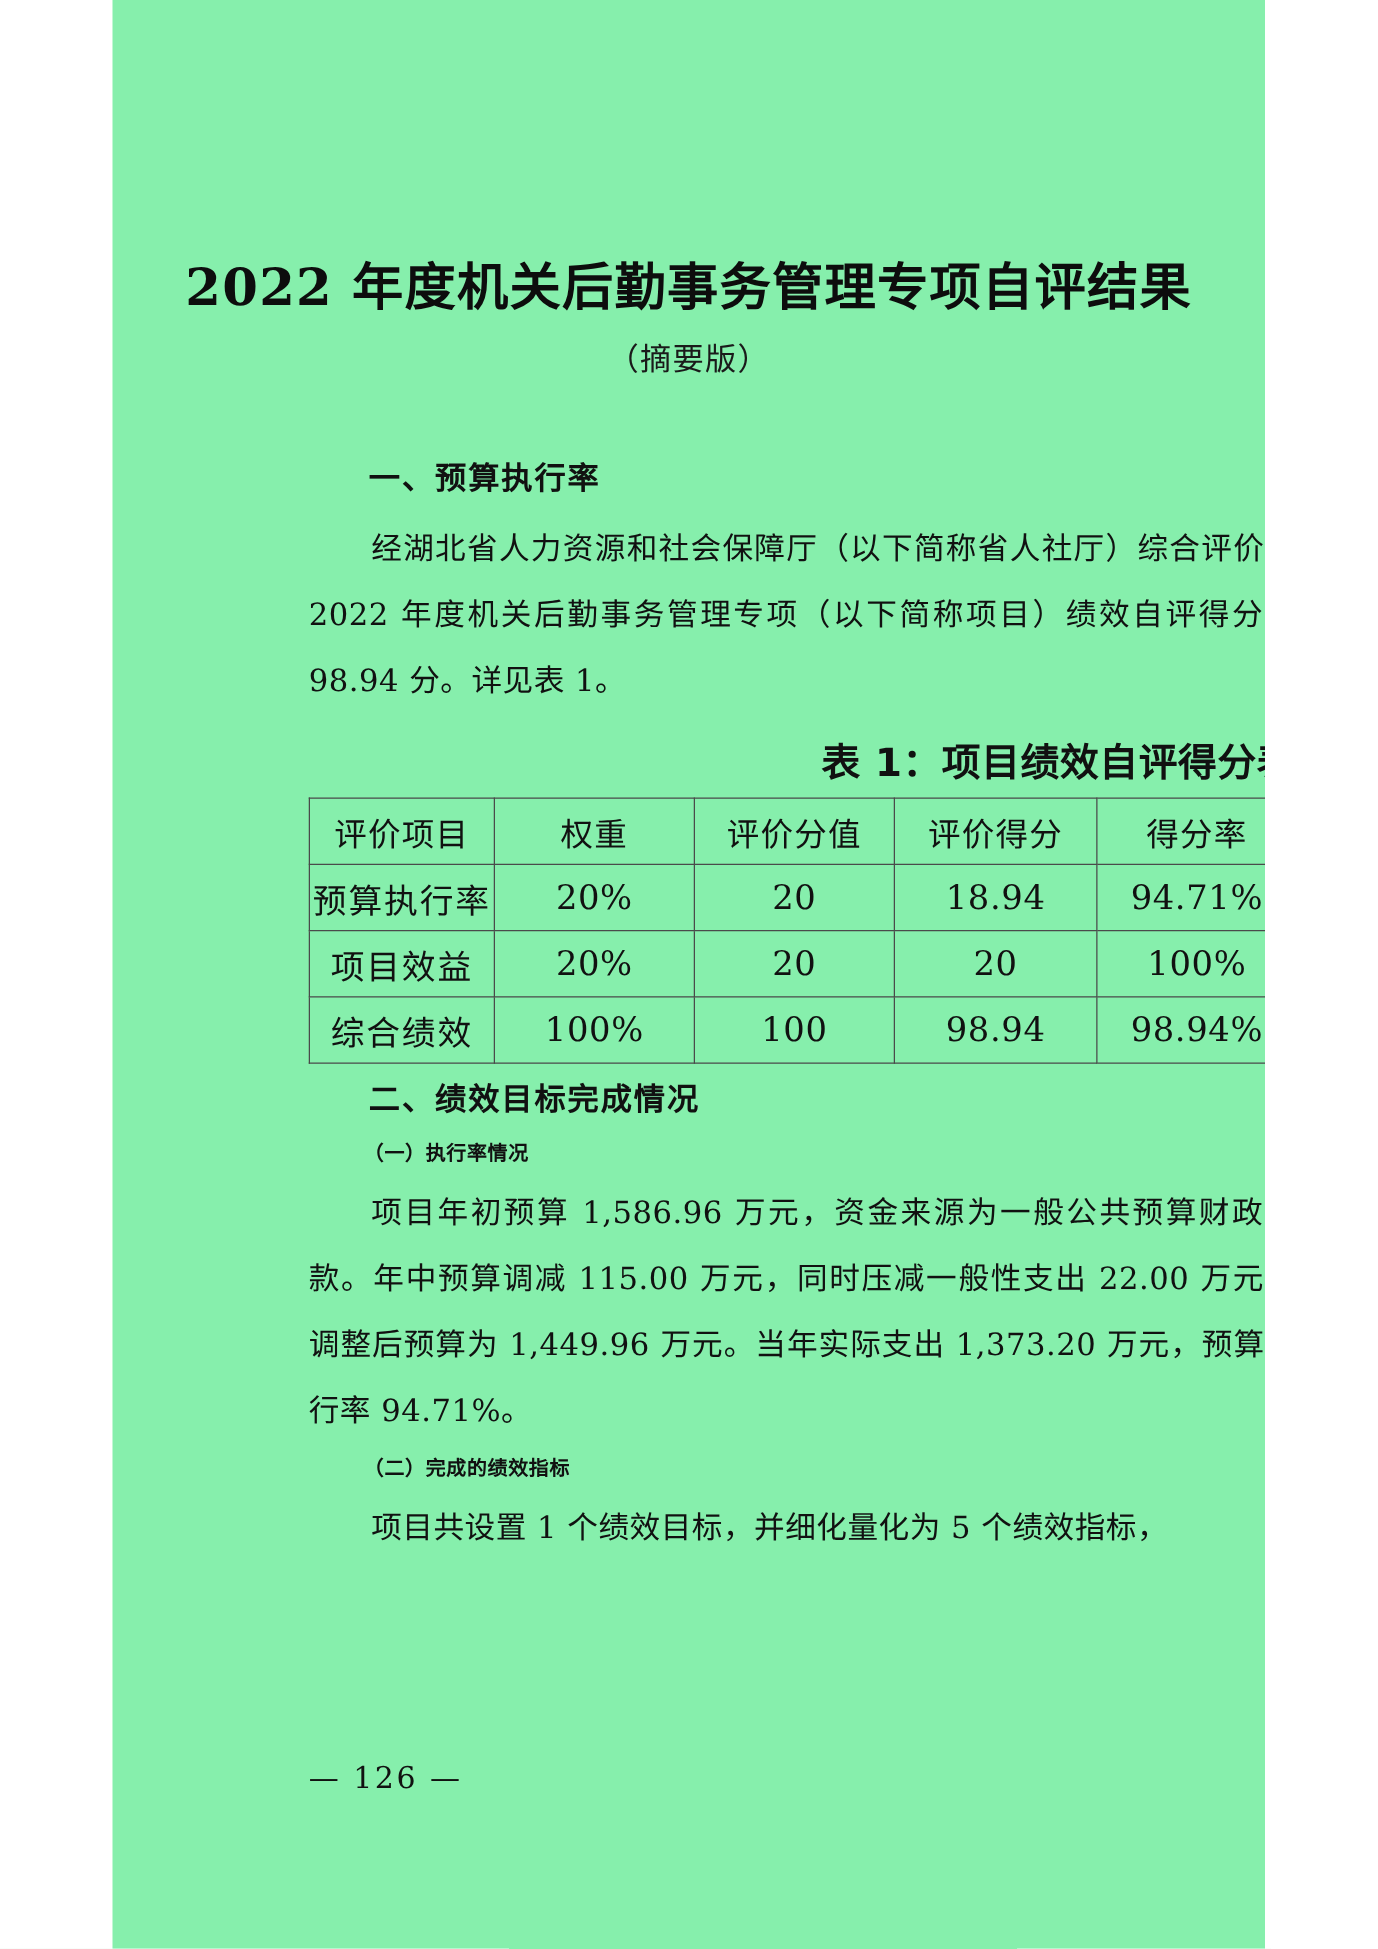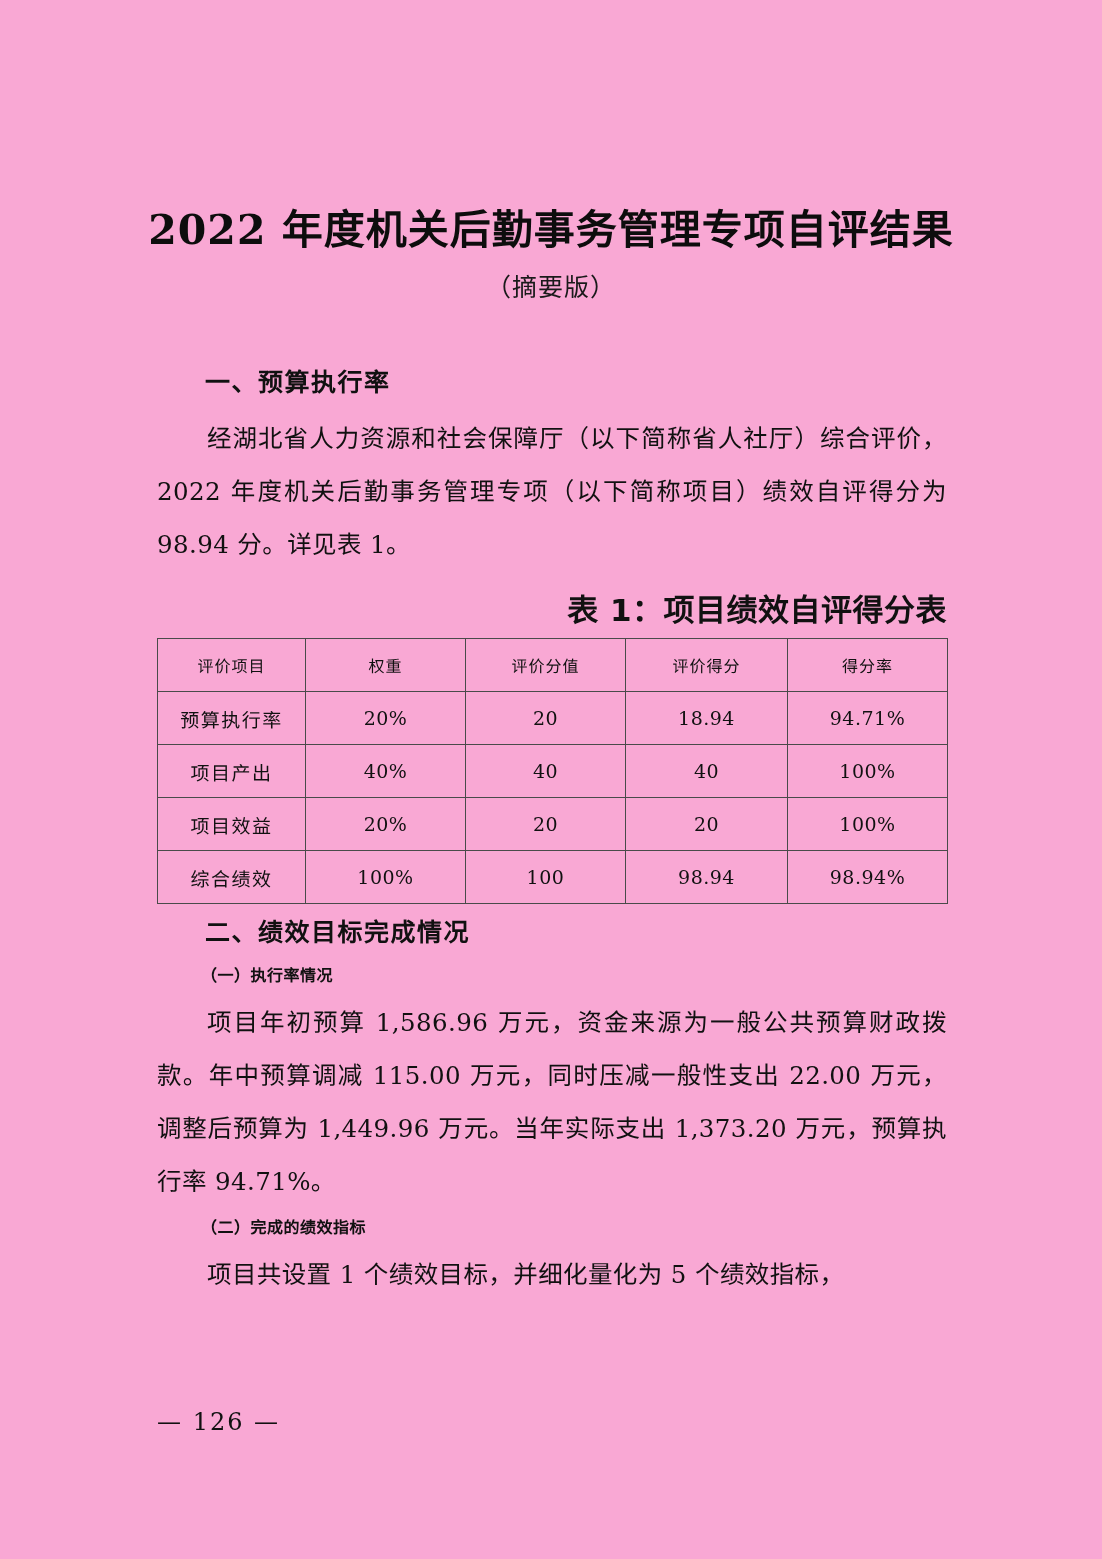--- a/index.html
+++ b/index.html
@@ -2,24 +2,24 @@
 <html lang="zh-CN"><head>
 <meta charset="utf-8">
 <style>
   html, body {
     margin: 0;
     padding: 0;
     background: #ffffff;
   }
   .page {
     position: relative;
-    width: 1102px;
+    width: 922px;
     height: 1559px;
     margin: 0 auto;
-    background: #f9a8d4;
+    background: #86efac;
     color: #111111;
     font-family: "DejaVu Serif", "Liberation Serif", serif;
     overflow: hidden;
   }
 
   
   .doc-title {
     position: absolute;
     left: 0;
     right: 0;
@@ -108,27 +108,27 @@
   table.score-table col.c3 { width: 160px; }
   table.score-table col.c4 { width: 162px; }
   table.score-table col.c5 { width: 160px; }
 
   table.score-table td,
   table.score-table th {
     border: 1px solid #4a4a4a;
     height: 52px;
     text-align: center;
     vertical-align: middle;
-    font-size: 19px;
+    font-size: 27px;
     font-weight: 400;
     letter-spacing: 0.5px;
     padding: 0 2px;
   }
   table.score-table th {
-    font-size: 16px;
+    font-size: 26px;
     letter-spacing: 1px;
   }
   table.score-table td.label-cell {
     letter-spacing: 1.5px;
   }
 
   
   .page-number {
     position: absolute;
     left: 157px;
@@ -173,27 +173,20 @@
       </thead>
       <tbody>
         <tr>
           <td class="label-cell">预算执行率</td>
           <td>20%</td>
           <td>20</td>
           <td>18.94</td>
           <td>94.71%</td>
         </tr>
         <tr>
-          <td class="label-cell">项目产出</td>
-          <td>40%</td>
-          <td>40</td>
-          <td>40</td>
-          <td>100%</td>
-        </tr>
-        <tr>
           <td class="label-cell">项目效益</td>
           <td>20%</td>
           <td>20</td>
           <td>20</td>
           <td>100%</td>
         </tr>
         <tr>
           <td class="label-cell">综合绩效</td>
           <td>100%</td>
           <td>100</td>

